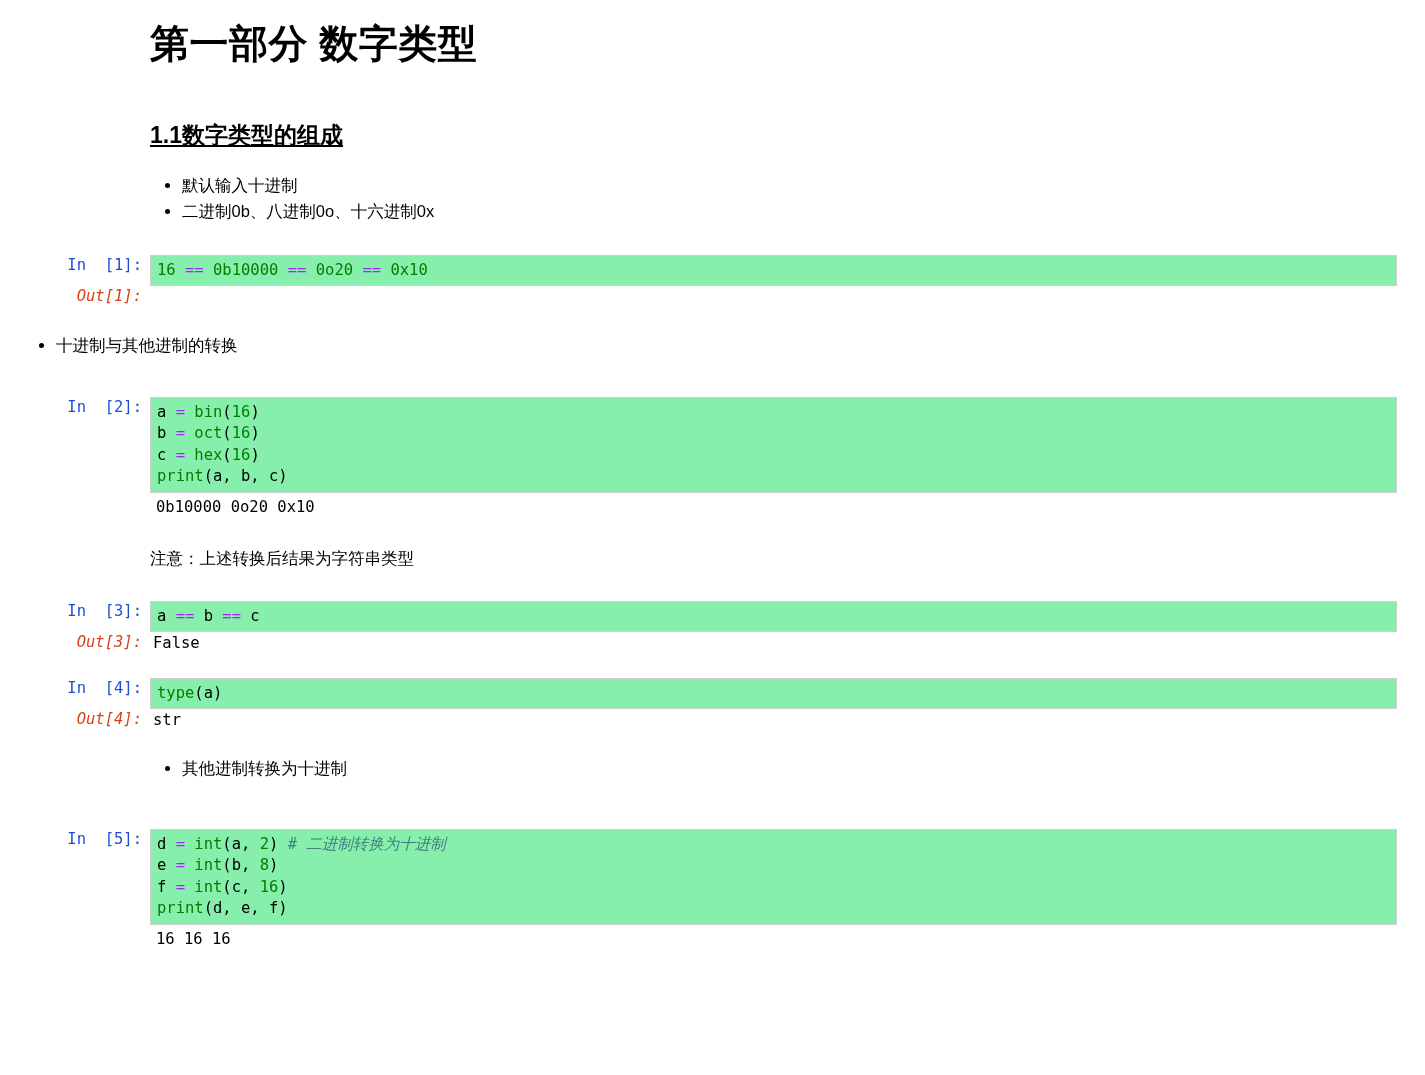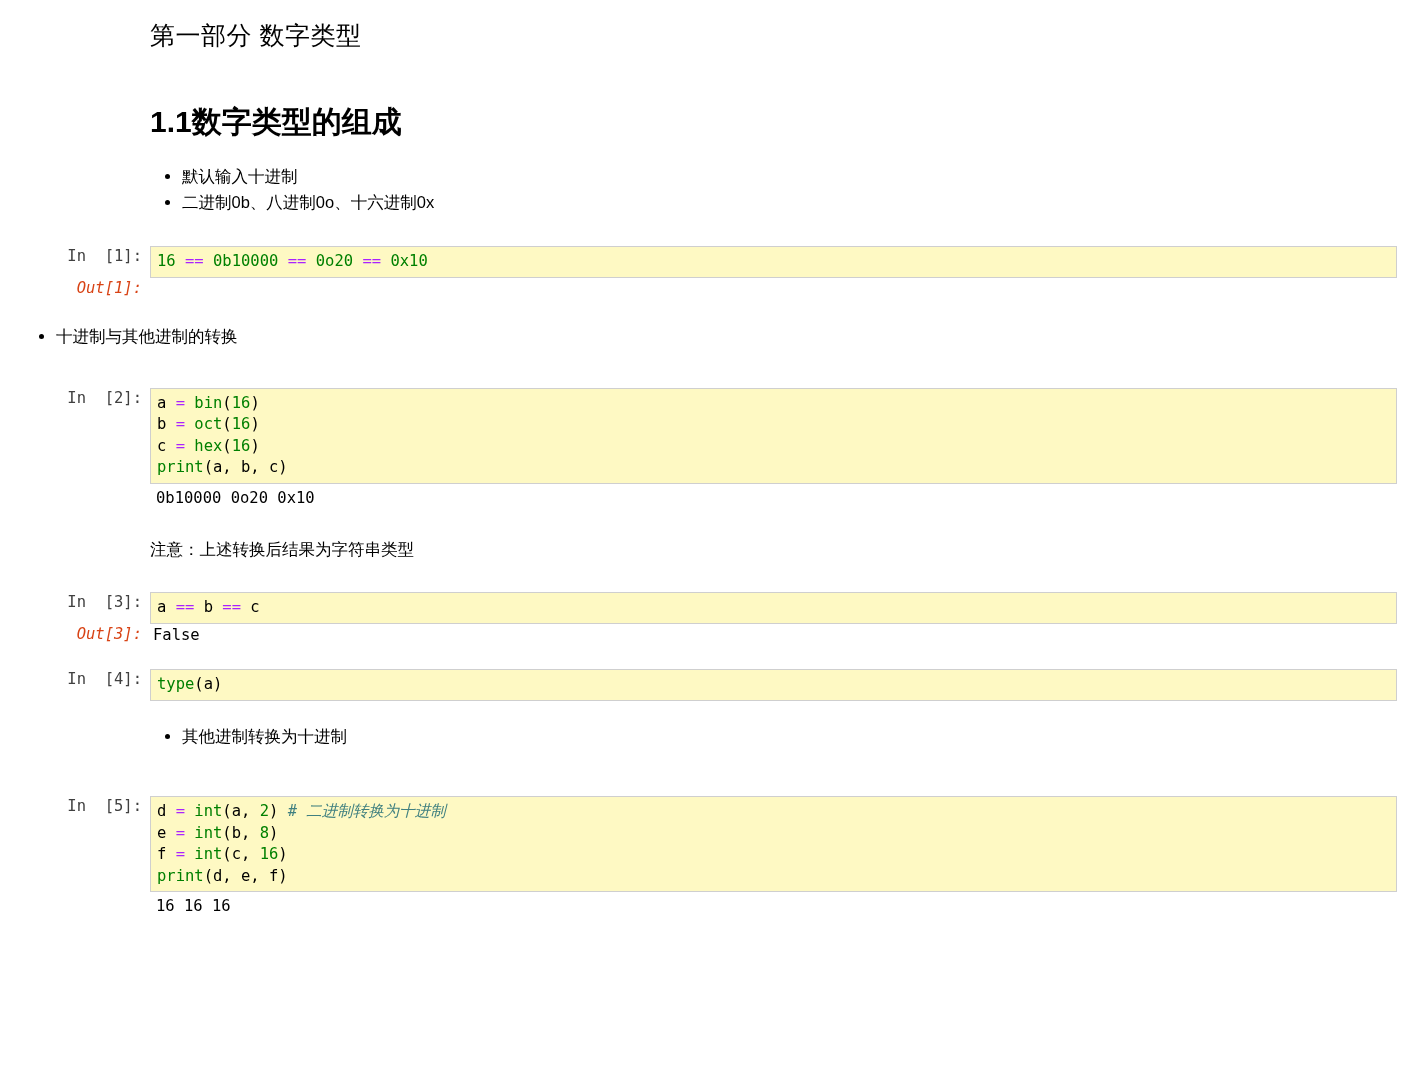--- a/index.html
+++ b/index.html
@@ -22,31 +22,32 @@
     box-sizing: border-box;
   }
 
   
   .md-cell {
     padding-left: 150px;
     padding-right: 28px;
   }
 
   h1.nb-h1 {
-    font-size: 25px;
-    font-weight: normal;
+    font-size: 39px;
+    font-weight: bold;
     line-height: 1.25;
     margin: 12px 0 0 0;
     letter-spacing: 0.5px;
   }
   h2.nb-h2 {
-    font-size: 30px;
+    font-size: 23px;
     font-weight: bold;
     line-height: 1.25;
     margin: 52px 0 0 0;
+    text-decoration: underline;
   }
   h3.nb-h3 {
     font-size: 19px;
     font-weight: bold;
     line-height: 1.25;
     margin: 48px 0 0 0;
   }
 
   ul.nb-list {
     margin: 22px 0 0 0;
@@ -80,26 +81,26 @@
     width: 150px;
     box-sizing: border-box;
     text-align: right;
     padding-right: 8px;
     font-family: "DejaVu Sans Mono", "Liberation Mono", monospace;
     font-size: 15.5px;
     line-height: 21.5px;
     white-space: pre;
     user-select: none;
   }
-  .prompt.in  { color: #404040; }
+  .prompt.in  { color: #1d4ed8; }
   .prompt.out { color: #d84315; font-style: italic; }
 
   .code-area {
     flex: 1 1 auto;
-    background: #fef9c3;
+    background: #86efac;
     border: 1px solid #cfcfcf;
     border-radius: 0;
     padding: 4px 4px 4px 6px;
     box-sizing: border-box;
     font-family: "DejaVu Sans Mono", "Liberation Mono", monospace;
     font-size: 15.5px;
     line-height: 21.5px;
     white-space: pre;
     overflow: hidden;
     color: #000000;
@@ -199,20 +200,24 @@
     <div class="prompt out">Out[3]:</div>
     <div class="out-area">False</div>
   </div>
 
   <div class="gap-md"></div>
 
   <div class="nb-row">
     <div class="prompt in">In  [4]:</div>
     <div class="code-area"><span><span class="tok-bi">type</span><span class="tok-nm">(a)</span></span></div>
   </div>
+  <div class="nb-row">
+    <div class="prompt out">Out[4]:</div>
+    <div class="out-area">str</div>
+  </div>
 
   <div class="md-cell" style="margin-top:22px;">
     <ul class="nb-list" style="margin-top:0;">
       <li>其他进制转换为十进制</li>
     </ul>
   </div>
 
   <div class="gap-lg"></div>
 
   <div class="nb-row" style="margin-top:17px;">

